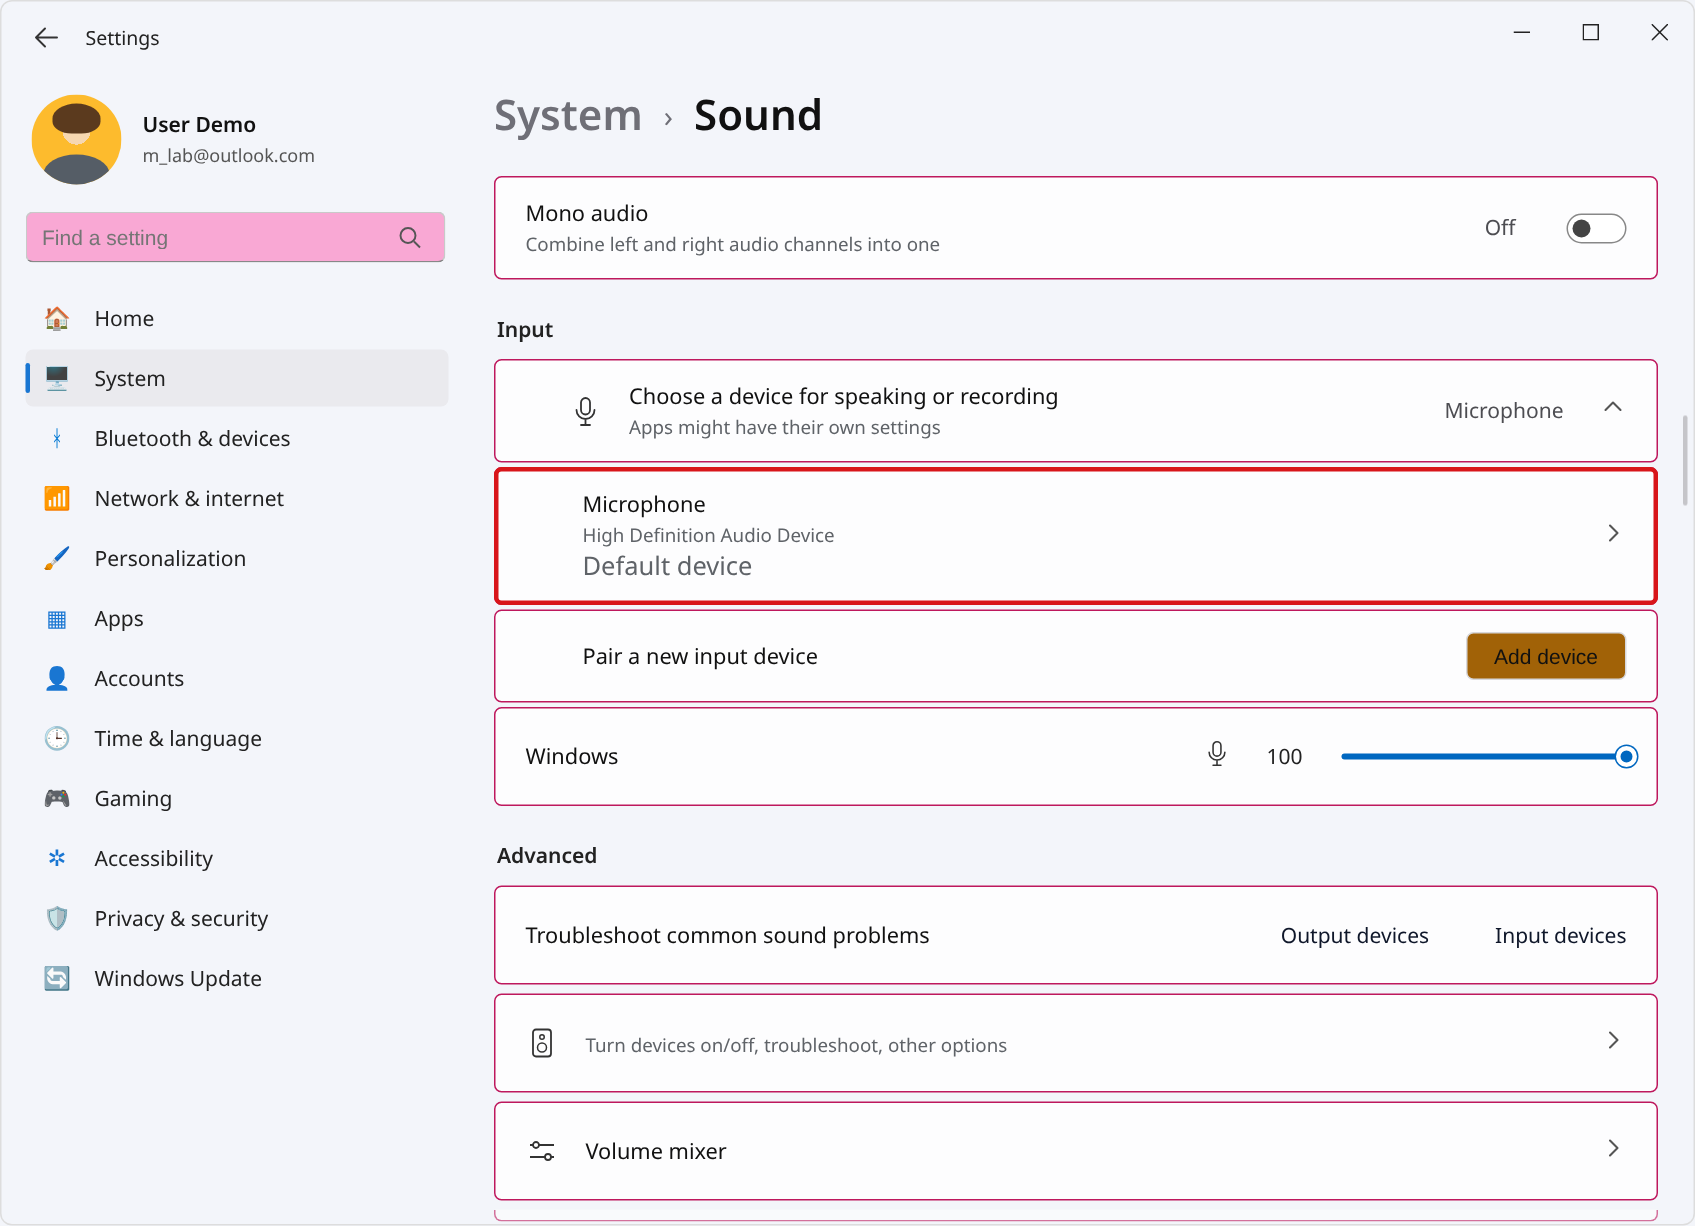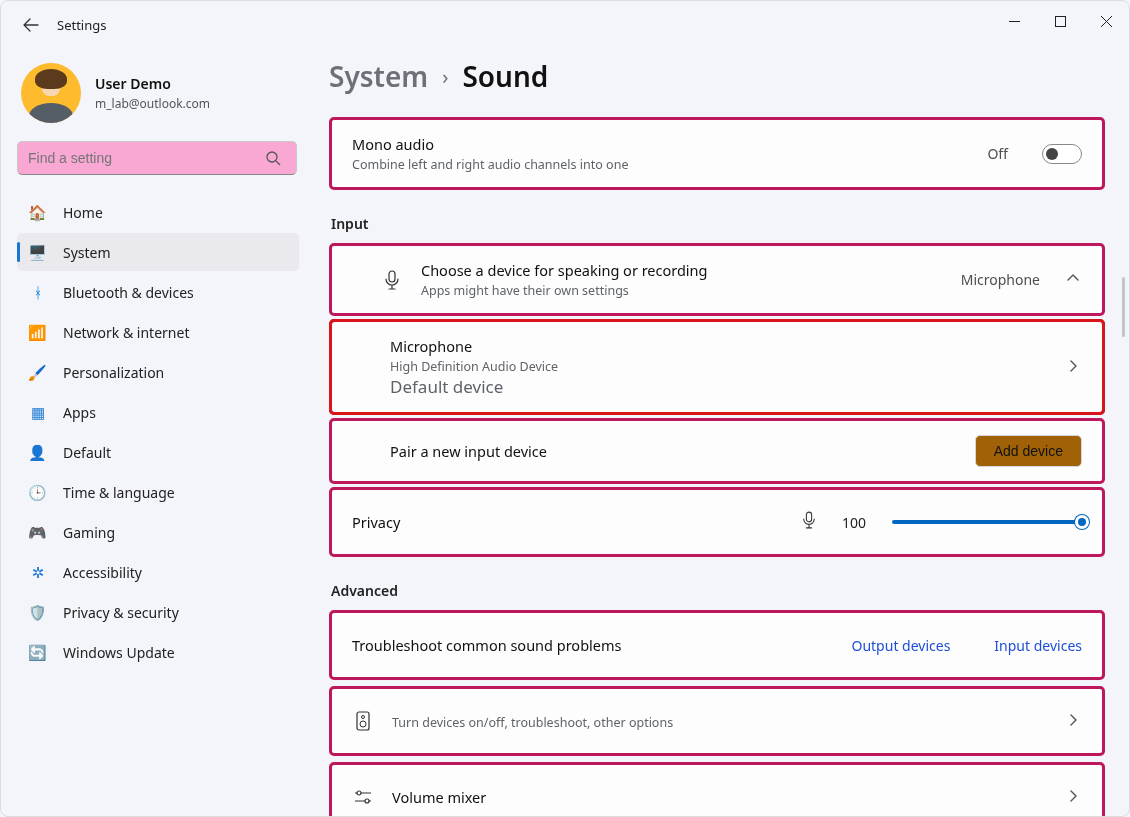--- a/index.html
+++ b/index.html
@@ -121,41 +121,41 @@
   }
   .breadcrumb{
     display:flex; align-items:center; gap:14px;
     margin-bottom:22px;
   }
   .breadcrumb .crumb1{ font-size:28px; font-weight:600; color:#6f6f77;}
   .breadcrumb .sep{ font-size:20px; color:#6f6f77;}
   .breadcrumb .crumb2{ font-size:28px; font-weight:600; color:#111;}
   .card{
     background:#fdfdfe;
-    border:3px solid #be185d;
+    border:1px solid #be185d;
     border-radius:5px;
     margin-bottom:6px;
   }
   .card-row{
     display:flex; align-items:center;
     padding:14px 20px;
     gap:18px;
     min-height:64px;
   }
   .card-row .lead-icon{ width:22px; color:#333; flex-shrink:0; display:flex; justify-content:center;}
   .card-row .text{ flex:1; }
   .card-row .title{ font-size:14.5px; color:#111;}
   .card-row .sub{ font-size:12.5px; color:#5f6368; margin-top:2px;}
   .card-row .sub2{ font-size:17px; color:#5f6368;}
   .section-header{
     font-size:14px; font-weight:600; color:#222;
     margin:24px 0 10px 2px;
   }
   .right-meta{ font-size:14px; color:#4d4d52; margin-right:6px;}
-  .right-link{ font-size:14px; color:#1d4ed8; cursor:pointer; margin-left:26px;}
+  .right-link{ font-size:14px; color:#0f172a; cursor:pointer; margin-left:26px;}
   .chevron{ color:#555; font-size:14px; padding:0 2px;}
   .toggle{
     width:40px; height:20px; border-radius:10px;
     background:#fff; border:1px solid #888;
     position:relative; margin-left:10px;
   }
   .toggle::after{
     content:""; position:absolute; left:3px; top:3px;
     width:12px; height:12px; border-radius:50%;
     background:#444;
@@ -256,21 +256,21 @@
       <li>
           <span class="nicon">🖌️</span>
           <span>Personalization</span>
         </li>
       <li>
           <span class="nicon" style="color:#1976d2">▦</span>
           <span>Apps</span>
         </li>
       <li>
           <span class="nicon" style="color:#2aa876">👤</span>
-          <span>Default</span>
+          <span>Accounts</span>
         </li>
       <li>
           <span class="nicon" style="color:#1976d2">🕒</span>
           <span>Time &amp; language</span>
         </li>
       <li>
           <span class="nicon" style="color:#777">🎮</span>
           <span>Gaming</span>
         </li>
       <li>
@@ -349,21 +349,21 @@
         <div class="text">
           <div class="title">Pair a new input device</div>
         </div>
         <button class="btn">Add device</button>
       </div>
     </div>
 
     <div class="card">
       <div class="card-row">
         <div class="text">
-          <div class="title">Privacy</div>
+          <div class="title">Windows</div>
         </div>
         <div class="slider-wrap">
           <span>
             <svg width="14" height="18" viewBox="0 0 16 20">
                 <rect x="5" y="1" width="6" height="11" rx="3" stroke="#333" fill="none" stroke-width="1.2"></rect>
                 <path d="M2 9a6 6 0 0 0 12 0M8 15v4M5 19h6" stroke="#333" fill="none" stroke-width="1.2" stroke-linecap="round"></path>
               </svg>
           </span>
           <span style="font-size:14px;color:#222;">100</span>
           <div class="slider-track">

